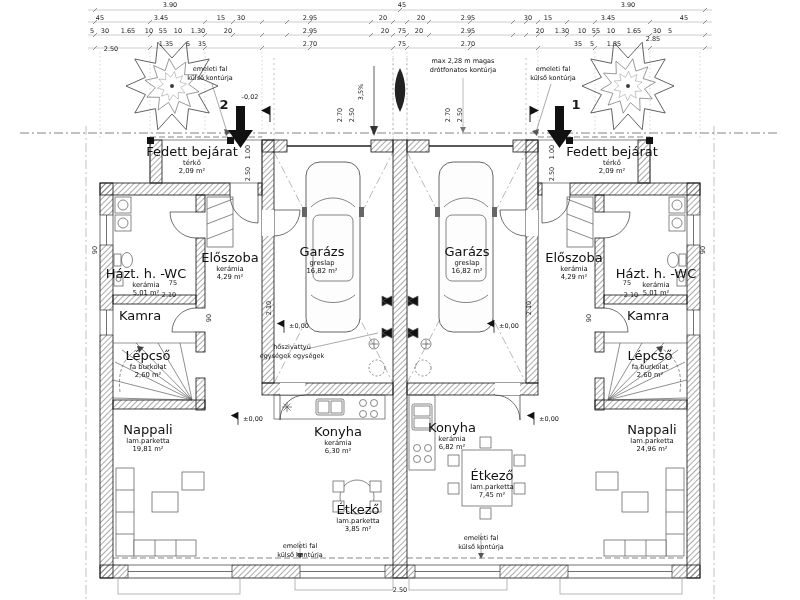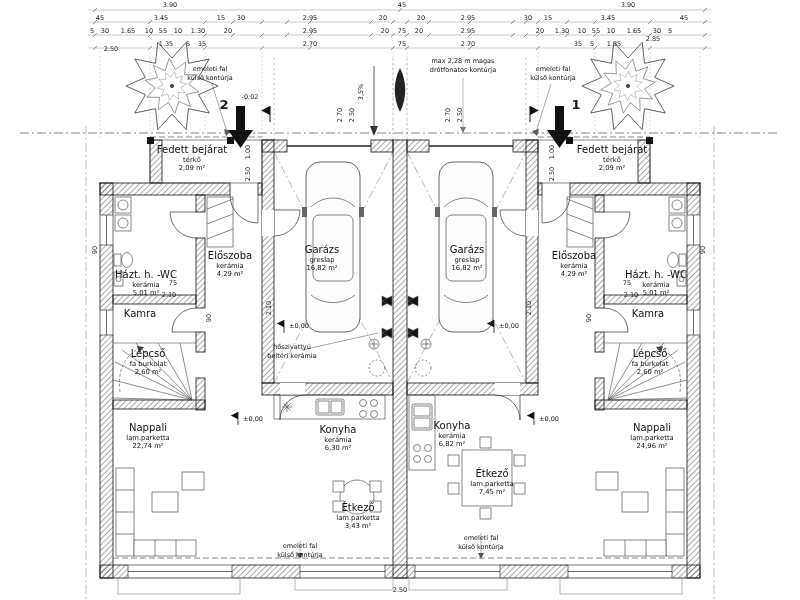--- a/index.html
+++ b/index.html
@@ -6,21 +6,21 @@
   .stage{position:relative;width:800px;height:600px;background:#ffffff;overflow:hidden;
          font-family:"DejaVu Sans",sans-serif;color:#1a1a1a;}
   .stage svg{position:absolute;left:0;top:0;}
   .t{position:absolute;transform:translate(-50%,0);font-size:6.5px;line-height:1.1;
      white-space:nowrap;text-align:center;color:#1a1a1a;}
   .rot{transform:translate(-50%,-50%) rotate(-90deg);}
   .big{font-size:13px;font-weight:bold;}
   .note{font-size:6.5px;color:#111;}
   .room-label{position:absolute;transform:translate(-50%,0);text-align:center;
       font-size:6.8px;line-height:1.18;color:#111;}
-  .room-label .nm{font-size:10px;}
+  .room-label .nm{font-size:13px;}
 </style>
 </head>
 <body>
 
 <div class="stage">
 
 <svg width="800" height="600" viewBox="0 0 800 600">
   <defs>
     <pattern id="hatch" patternUnits="userSpaceOnUse" width="4" height="4" patternTransform="rotate(45)">
       <line x1="0" y1="0" x2="0" y2="4" stroke="#555" stroke-width="1"></line>
@@ -366,21 +366,21 @@
 <span class="t note" style="left:210px;top:75px">külső kontúrja</span>
 <span class="t note" style="left:553px;top:66px">emeleti fal</span>
 <span class="t note" style="left:553px;top:75px">külső kontúrja</span>
 <span class="t note" style="left:300px;top:543px">emeleti fal</span>
 <span class="t note" style="left:300px;top:552px">külső kontúrja</span>
 <span class="t note" style="left:481px;top:535px">emeleti fal</span>
 <span class="t note" style="left:481px;top:544px">külső kontúrja</span>
 <span class="t note" style="left:463px;top:58px">max 2,28 m magas</span>
 <span class="t note" style="left:463px;top:67px">drótfonatos kontúrja</span>
 <span class="t note" style="left:292px;top:344px">hőszivattyú</span>
-<span class="t note" style="left:292px;top:353px">beltéri kerámia</span>
+<span class="t note" style="left:292px;top:353px">egységek egységek</span>
 
 <div class="room-label" style="left:192px;top:144px">
   <div class="nm">Fedett bejárat</div>
       <div>térkő</div>
       <div>2,09 m²</div>
 </div>
 <div class="room-label" style="left:612px;top:144px">
   <div class="nm">Fedett bejárat</div>
       <div>térkő</div>
       <div>2,09 m²</div>
@@ -417,41 +417,41 @@
       <div>2,60 m²</div>
 </div>
 <div class="room-label" style="left:650px;top:348px">
   <div class="nm">Lépcső</div>
       <div>fa burkolat</div>
       <div>2,60 m²</div>
 </div>
 <div class="room-label" style="left:148px;top:422px">
   <div class="nm">Nappali</div>
       <div>lam.parketta</div>
-      <div>22,74 m²</div>
+      <div>19,81 m²</div>
 </div>
 <div class="room-label" style="left:652px;top:422px">
   <div class="nm">Nappali</div>
       <div>lam.parketta</div>
       <div>24,96 m²</div>
 </div>
 <div class="room-label" style="left:338px;top:424px">
   <div class="nm">Konyha</div>
       <div>kerámia</div>
       <div>6,30 m²</div>
 </div>
 <div class="room-label" style="left:452px;top:420px">
   <div class="nm">Konyha</div>
       <div>kerámia</div>
       <div>6,82 m²</div>
 </div>
 <div class="room-label" style="left:358px;top:502px">
   <div class="nm">Étkező</div>
       <div>lam.parketta</div>
-      <div>3,43 m²</div>
+      <div>3,85 m²</div>
 </div>
 <div class="room-label" style="left:492px;top:468px">
   <div class="nm">Étkező</div>
       <div>lam.parketta</div>
       <div>7,45 m²</div>
 </div>
 <div class="room-label" style="left:322px;top:244px">
   <div class="nm">Garázs</div>
       <div>greslap</div>
       <div>16,82 m²</div>

